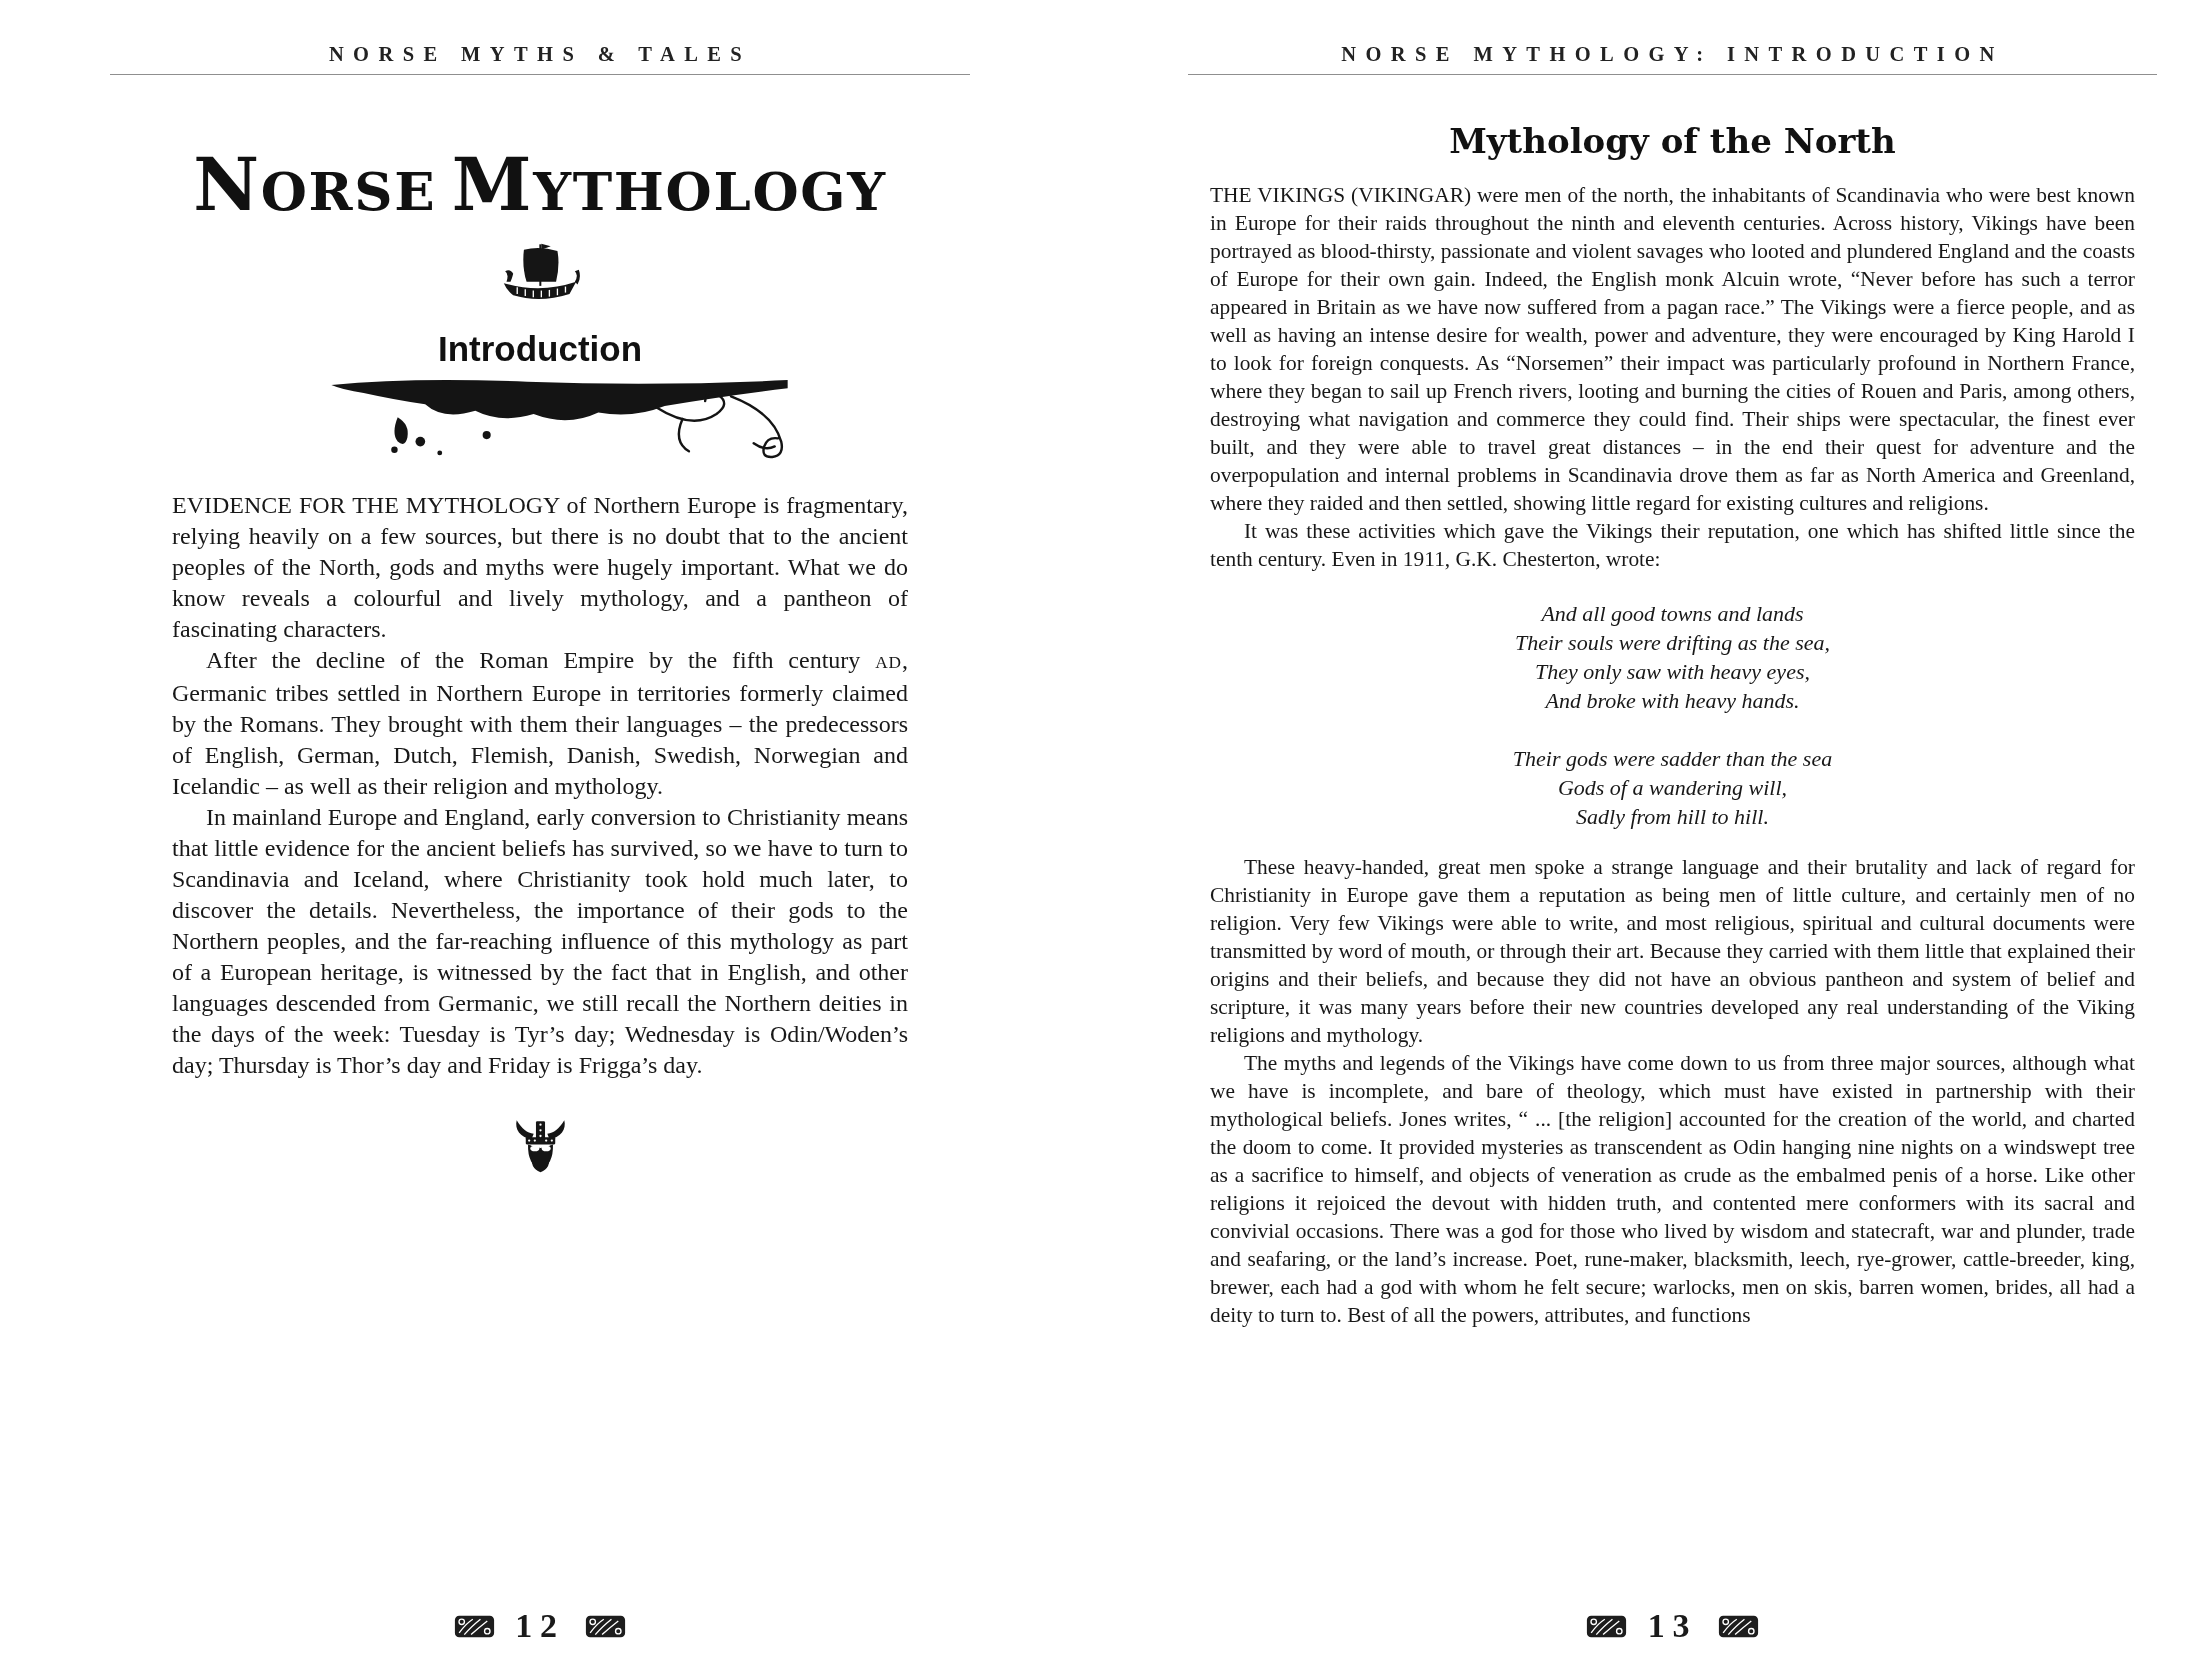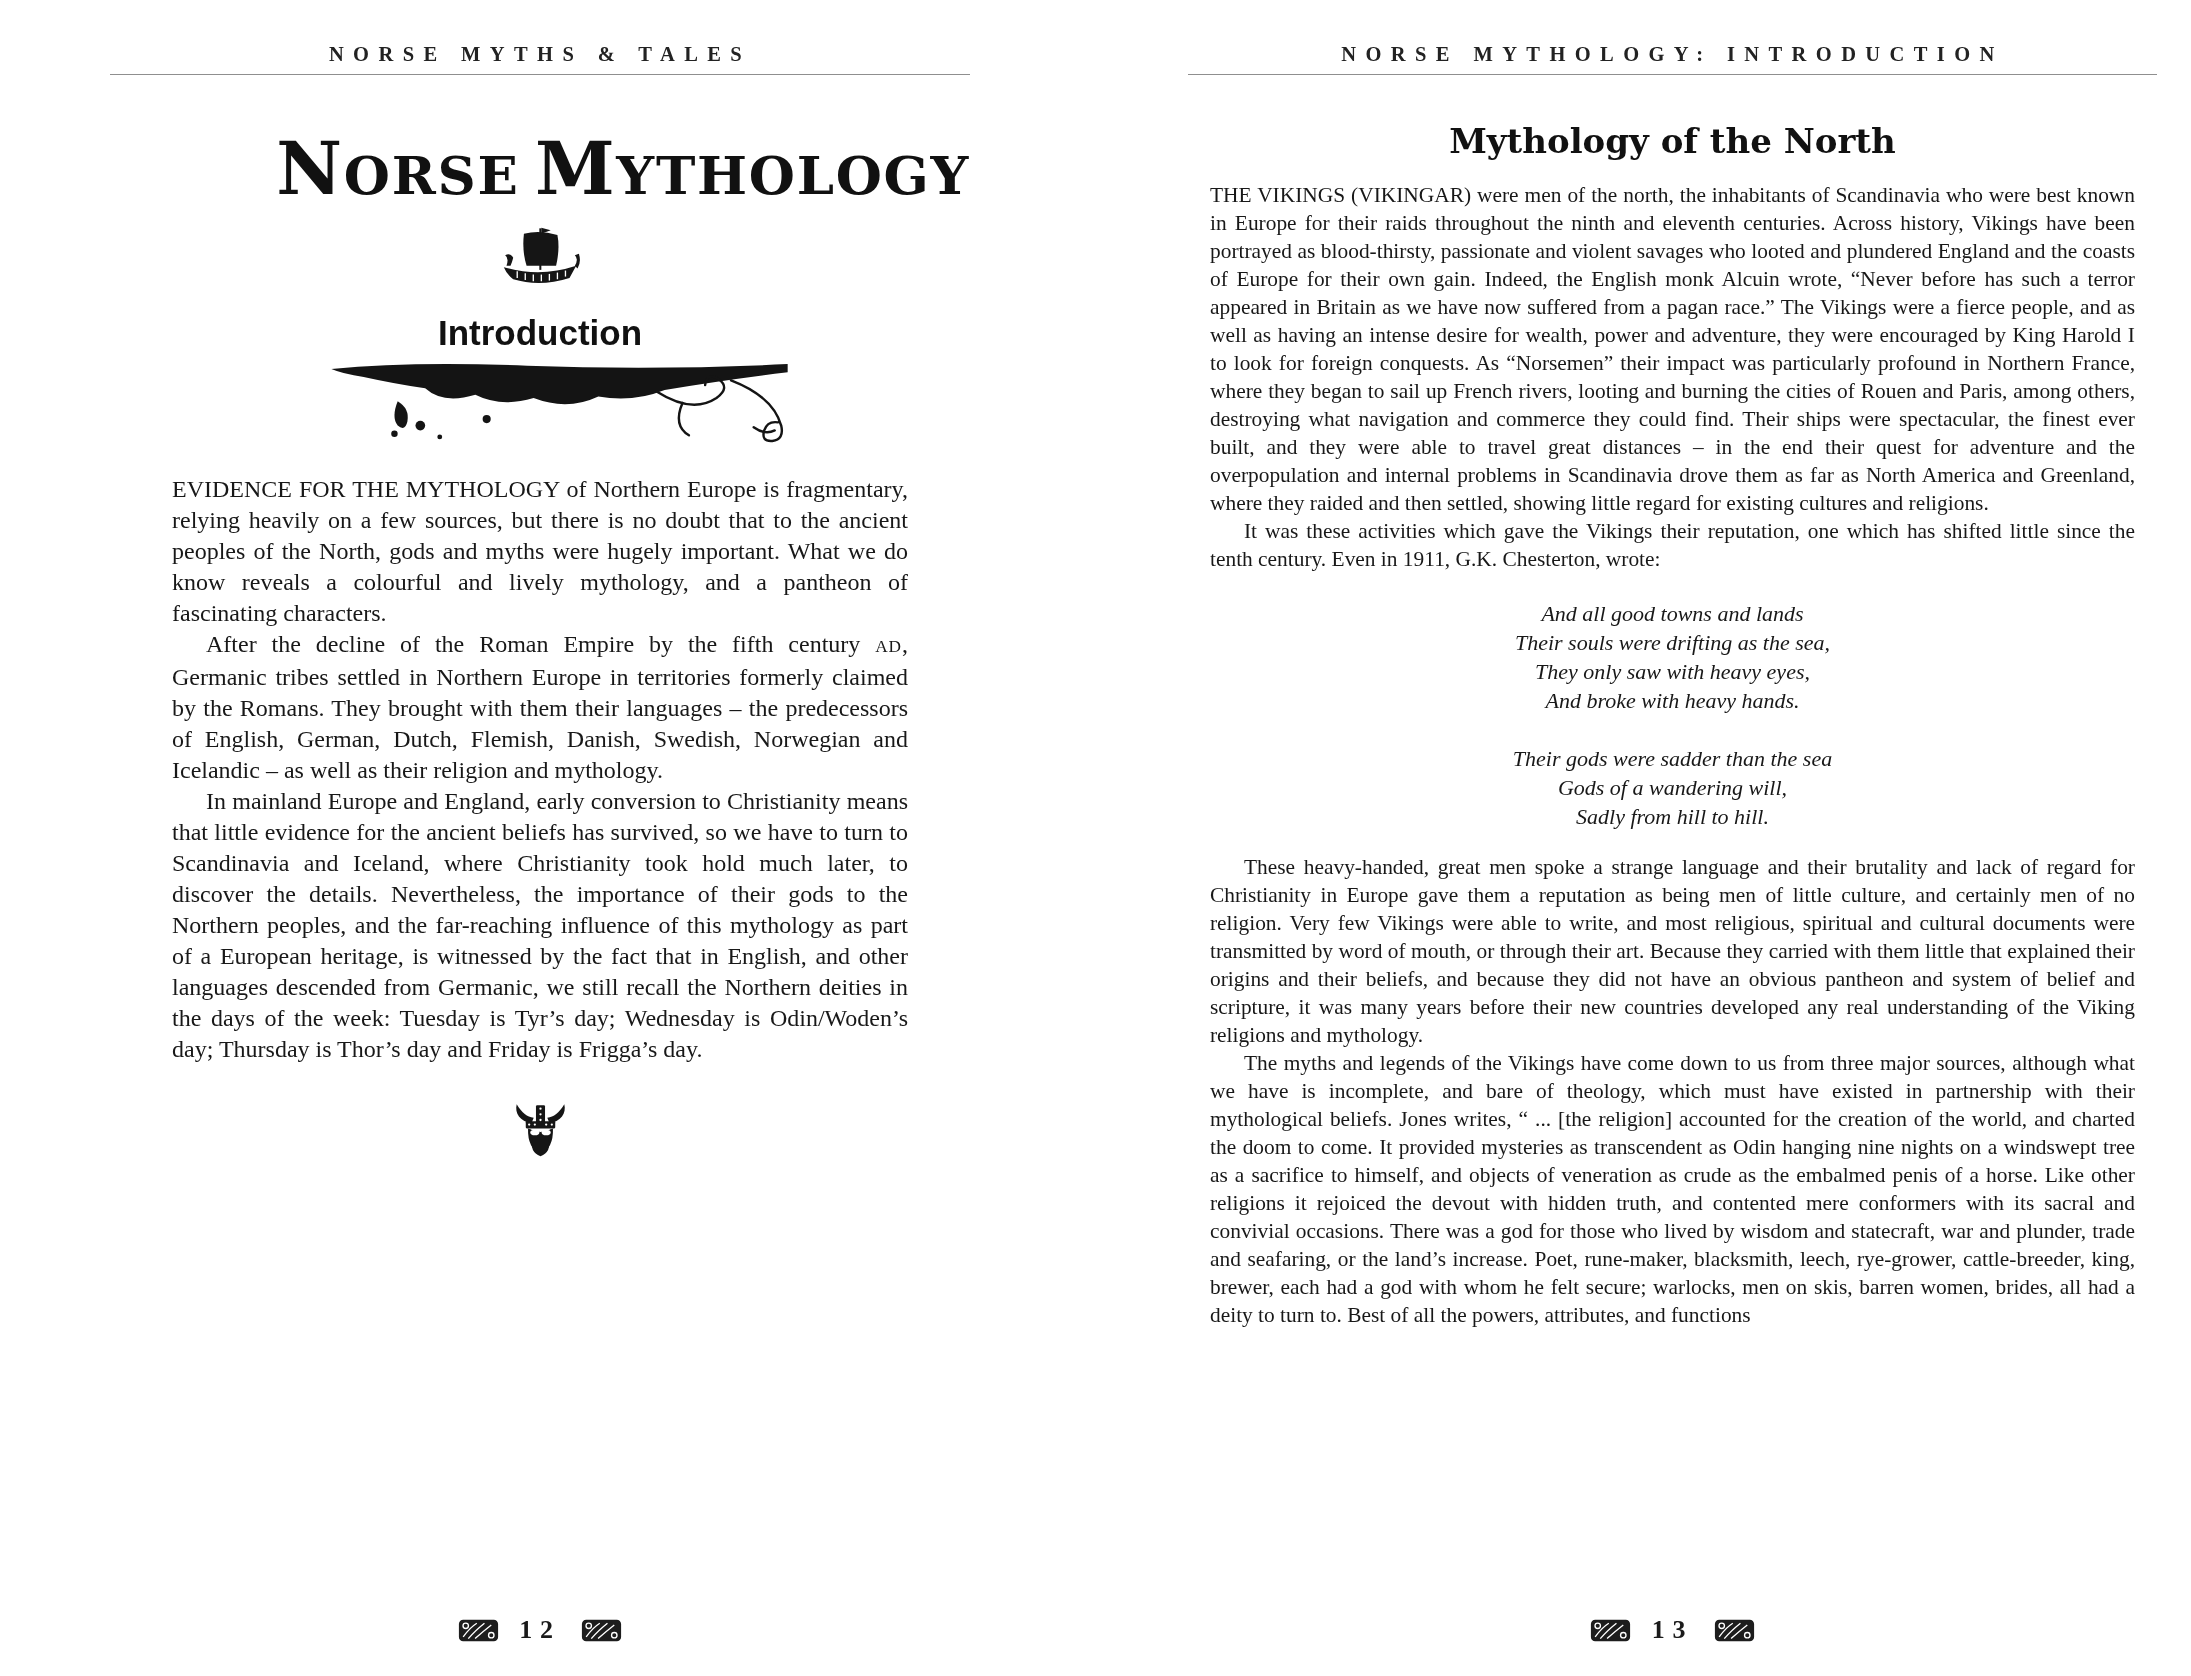--- a/index.html
+++ b/index.html
@@ -26,22 +26,22 @@
   }
   .head-rule {
     margin-top: 7.7px;
     border: none;
     border-top: 1.7px solid #8f8f8f;
     height: 0;
   }
 
   
   .book-title {
-    margin-top: 58px;
-    text-align: right;
+    margin-top: 74px;
+    text-align: center;
     font-family: "DejaVu Serif", serif;
     font-weight: 700;
     line-height: 1;
     letter-spacing: 1.7px;
     color: #111;
     white-space: nowrap;
   }
   .title-initial { font-size: 72px; }
   .title-rest    { font-size: 53px; }
   .title-word2   { margin-left: 15.4px; }
@@ -68,21 +68,21 @@
   .lead { font-weight: 400; }
   .smallcaps { font-size: 0.72em; letter-spacing: 0.9px; }
 
   .helmet-icon { display: block; margin: 38px auto 0; }
 
   .page-footer {
     position: absolute; bottom: 43px; left: 0; right: 0;
     display: flex; justify-content: center; align-items: center; gap: 20.5px;
   }
   .folio {
-    font-size: 26px; font-weight: 700; letter-spacing: 7.7px; color: #1a1a1a;
+    font-size: 34px; font-weight: 700; letter-spacing: 7.7px; color: #1a1a1a;
   }
 
   
   .section-title {
     margin-top: 46px;
     text-align: center;
     font-family: "DejaVu Serif", serif;
     font-weight: 700;
     font-size: 34px;
     color: #111;

